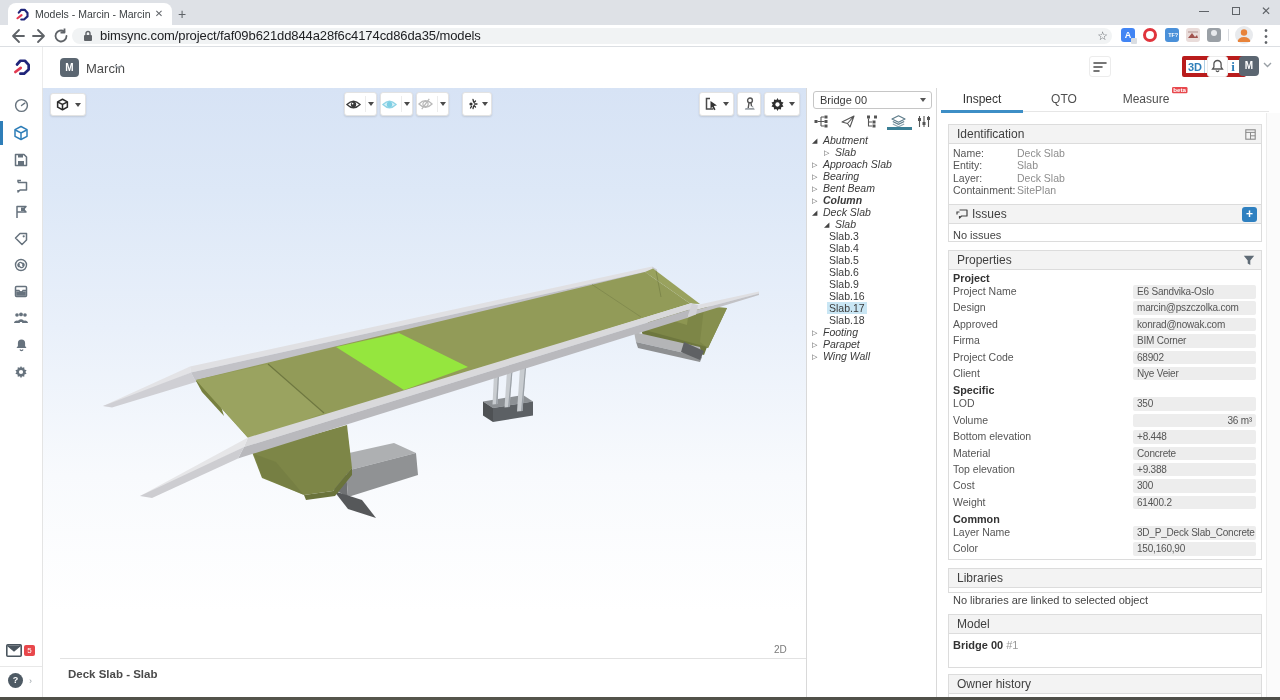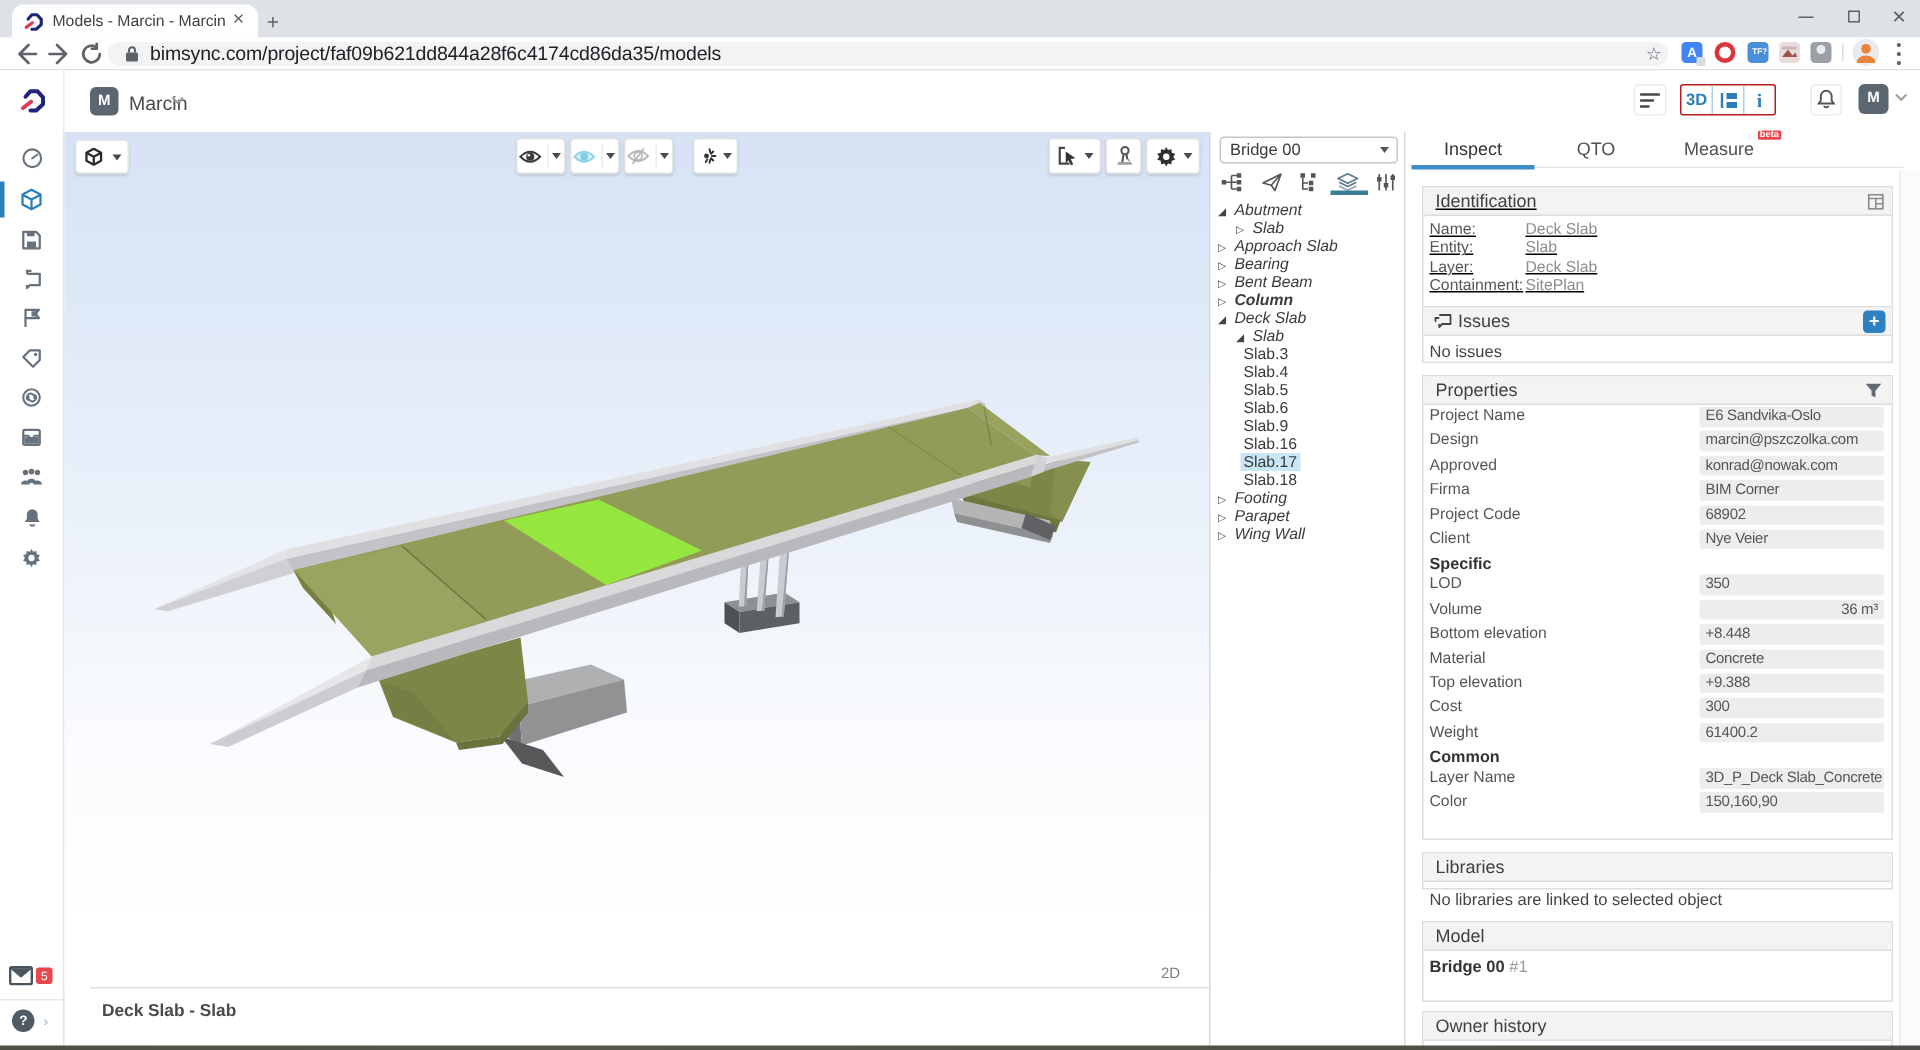--- a/index.html
+++ b/index.html
@@ -28,21 +28,21 @@
   #browser-avatar { left:1235px; top:1px; width:18px; height:18px; border-radius:50%; background:#e8eaed; overflow:hidden; }
   #menu-dots { left:1262px; top:3px; width:8px; color:#5f6368; font-size:10px; letter-spacing:0; line-height:6px; text-align:center; }
 
   
   #appheader { left:0; top:47px; width:1280px; height:41px; background:#fff; }
   #app-logo { left:12px; top:9px; width:20px; height:22px; }
   #ws-avatar { left:60px; top:11px; width:19px; height:19px; background:#5b6671; border-radius:4px; color:#fff; font-size:10px; font-weight:bold; text-align:center; line-height:19px; }
   #ws-name { left:86px; top:14px; font-size:13px; color:#4a4a4a; }
   #ws-chev { left:114px; top:17px; }
   #filter-btn { left:1089px; top:9px; width:22px; height:21px; border:1px solid #ececec; border-radius:3px; background:#fff; }
-  #viewgroup { left:1120px; top:9px; width:64px; height:21px; border:1px solid #b91c1c; border-radius:2px; display:flex; }
+  #viewgroup { left:1182px; top:9px; width:64px; height:21px; border:4px solid #b91c1c; border-radius:2px; display:flex; }
   .vg-cell { flex:1; display:flex; align-items:center; justify-content:center; color:#2e7eb8; font-size:11px; font-weight:bold; }
   .vg-cell + .vg-cell { border-left:1px solid #b0cfe4; } .vg-cell:last-child { font-family:"Liberation Serif",serif; font-size:13px; }
   #bell-btn { left:1207px; top:9px; width:21px; height:21px; border:1px solid #ececec; border-radius:3px; background:#fff; }
   #user-avatar { left:1239px; top:9px; width:20px; height:20px; background:#5b6671; border-radius:4px; color:#fff; font-size:10px; font-weight:bold; text-align:center; line-height:20px; }
   #user-chev { left:1263px; top:15px; }
 
   
   #sidebar { left:0; top:88px; width:43px; height:612px; background:#fff; border-right:1px solid #e4e4e4; }
   #sidebar-top-border { left:42px; top:47px; width:1px; height:41px; background:#ececec; }
   .sb-item { position:absolute; left:0; width:42px; height:24px; display:flex; align-items:center; justify-content:center; }
@@ -81,21 +81,21 @@
   
   #inspector { left:938px; top:88px; width:342px; height:612px; background:#fff; }
   #insp-tabs { left:3px; top:0; width:328px; height:24px; border-bottom:1px solid #e6e6e6; display:flex; }
   .itab { width:82px; text-align:center; font-size:12px; color:#4f4f4f; line-height:22px; position:relative; }
   .itab.active { color:#333; }
   #itab-underline { position:absolute; left:0; bottom:-2px; width:82px; height:3px; background:#3d8ec6; }
   #beta-badge { left:231px; top:-1px; background:#e8484d; color:#fff; border-radius:2px; font-size:10px; font-weight:bold; line-height:10px; padding:0 2px; transform:scale(0.62); transform-origin:left top; }
   .card { position:absolute; left:10px; width:314px; border:1px solid #dcdcdc; background:#fff; }
   .card-hd { height:19px; background:#f3f3f3; border-bottom:1px solid #dcdcdc; display:flex; align-items:center; position:relative; }
   .card-hd .hd-title { font-size:12px; color:#3f3f3f; margin-left:8px; }
-  #card-ident { top:36px; height:83px;text-decoration:underline; }
+  #card-ident { top:36px; height:83px; }
   #ident-rows { padding:3px 0 0 4px; }
   .irow { height:12.4px; line-height:12.4px; font-size:10.5px; display:flex; white-space:nowrap; }
   .irow .il { color:#555; width:64px; flex:0 0 64px; }
   .irow .iv { color:#8d8d8d; }
   #card-issues { top:116px; height:38px; }
   #issues-plus { position:absolute; right:4px; top:2px; width:15px; height:15px; background:#2f80c0; border-radius:3px; color:#fff; font-size:12px; line-height:14px; text-align:center; font-weight:bold; }
   #issues-empty { font-size:11px; color:#444; padding:5px 0 0 4px; }
   #card-props { top:162px; height:310px; }
   #props-body { padding:1px 4px 0 4px; position:relative; }
   .pgroup { height:14px; line-height:14px; font-size:10.8px; font-weight:bold; color:#333; }
@@ -603,20 +603,21 @@
   </div>
 
   <div id="card-props" class="card">
     <div class="card-hd">
       <span class="hd-title">Properties</span>
       <svg style="position:absolute; right:6px; top:4px;" width="12" height="11" viewBox="0 0 12 11">
           <path d="M0.8 0.8 H11.2 L7.3 5.5 V10 L4.7 8.6 V5.5 Z" fill="#5f6b76"></path>
         </svg>
     </div>
     <div id="props-body">
+        <div class="pgroup">Project</div>
         <div class="prow"><span class="pl">Project Name</span><span class="pv">E6 Sandvika-Oslo</span></div>
         <div class="prow"><span class="pl">Design</span><span class="pv">marcin@pszczolka.com</span></div>
         <div class="prow"><span class="pl">Approved</span><span class="pv">konrad@nowak.com</span></div>
         <div class="prow"><span class="pl">Firma</span><span class="pv">BIM Corner</span></div>
         <div class="prow"><span class="pl">Project Code</span><span class="pv">68902</span></div>
         <div class="prow"><span class="pl">Client</span><span class="pv">Nye Veier</span></div>
         <div class="pgroup">Specific</div>
         <div class="prow"><span class="pl">LOD</span><span class="pv">350</span></div>
         <div class="prow"><span class="pl">Volume</span><span class="pv r">36 m³</span></div>
         <div class="prow"><span class="pl">Bottom elevation</span><span class="pv">+8.448</span></div>

